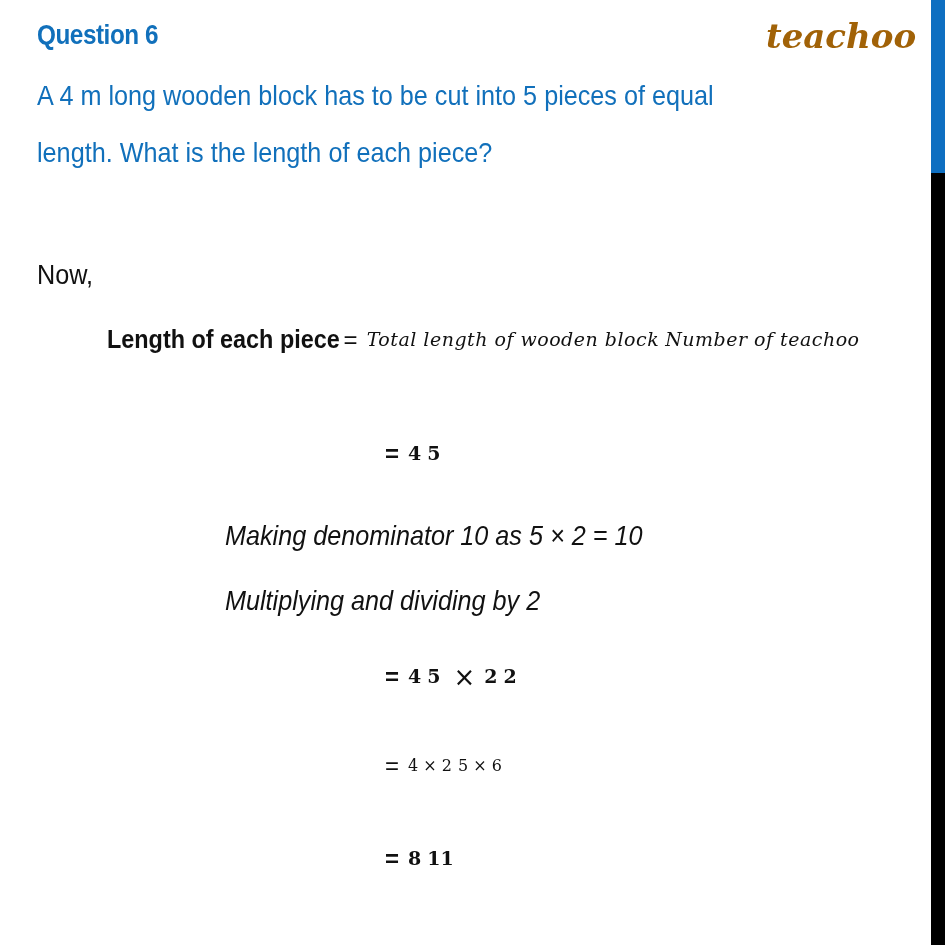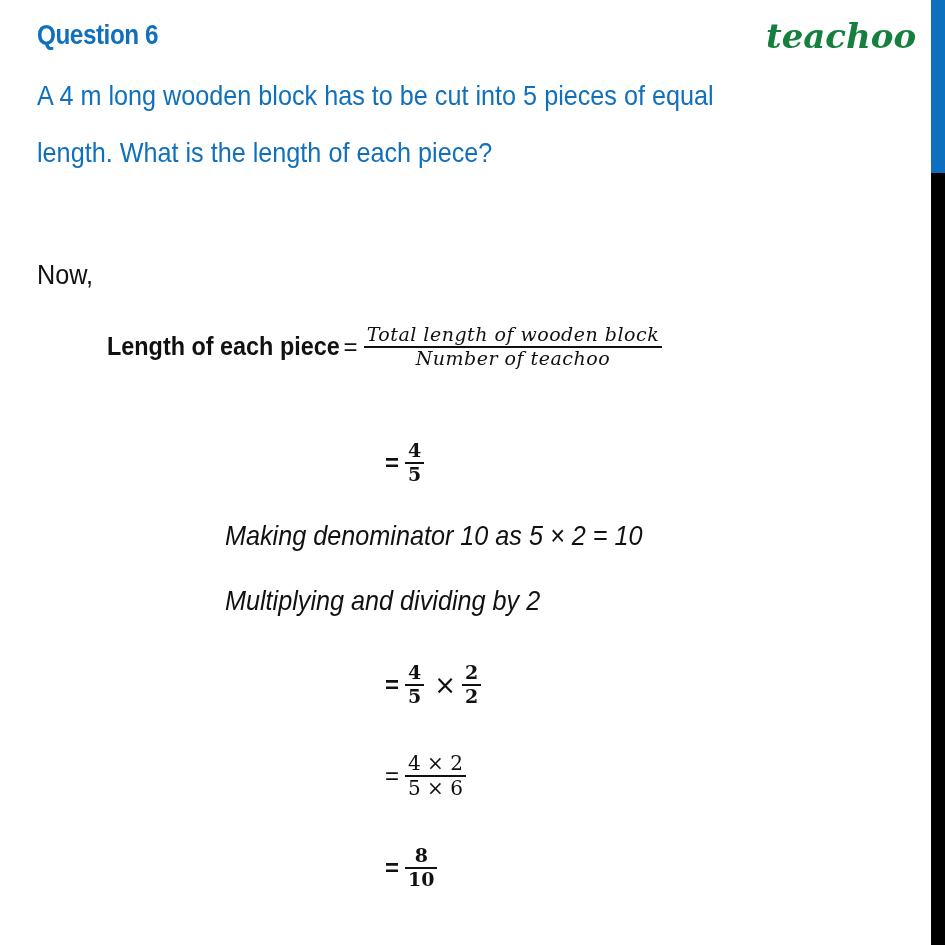--- a/index.html
+++ b/index.html
@@ -12,51 +12,51 @@
     .side-bar-black { position: absolute; left: 931px; top: 173px; width: 14px; height: 772px; background: #000000; }
 
     .q-title {
       position: absolute; left: 37px; top: 20px;
       font-size: 27px; font-weight: bold; color: #1170bb;
       letter-spacing: -0.5px; transform: scaleX(0.9); transform-origin: left top;
     }
     .logo {
       position: absolute; left: 766px; top: 16px;
       font-family: "DejaVu Serif", serif; font-style: italic; font-weight: bold;
-      font-size: 34px; color: #15803d; letter-spacing: 0px;
+      font-size: 34px; color: #a16207; letter-spacing: 0px;
     }
     .q-text {
       position: absolute; left: 37px; font-size: 28px; color: #1170bb;
       transform: scaleX(0.9); transform-origin: left top; white-space: nowrap;
     }
     .q-line1 { top: 80px; }
     .q-line2 { top: 137px; }
 
     .now {
       position: absolute; left: 37px; top: 259px; font-size: 28px; color: #111;
       transform: scaleX(0.9); transform-origin: left top;
     }
 
     .formula-row { position: absolute; left: 107px; top: 324px; display: flex; align-items: center; white-space: nowrap; }
     .formula-label { font-size: 26px; font-weight: bold; color: #111; transform: scaleX(0.9); transform-origin: left center; margin-right: -26px; }
     .eq { font-size: 24px; color: #111; margin: 0 6px 0 4px; }
     .eq-bold { font-weight: bold; }
 
-    .frac { display: inline-flex; flex-direction: column; align-items: center; vertical-align: middle; }
+    .frac { display: inline-flex; flex-direction: row; align-items: center; vertical-align: middle; }
     .frac .num, .frac .den { padding: 0 3px; line-height: 1.15; }
     .frac .bar { align-self: stretch; border-top: 2px solid #111; }
 
     .frac-big .num, .frac-big .den {
       font-family: "DejaVu Serif", serif; font-style: italic; font-size: 19px; color: #111; letter-spacing: 0.5px;
     }
     .frac-bold .num, .frac-bold .den {
       font-family: "DejaVu Serif", serif; font-weight: bold; font-size: 19px; color: #111;
     }
     .frac-plain .num, .frac-plain .den {
-      font-family: "DejaVu Serif", serif; font-size: 20px; color: #111;
+      font-family: "DejaVu Serif", serif; font-size: 16px; color: #111;
     }
 
     .step { position: absolute; left: 381px; display: flex; align-items: center; }
     .step-1 { top: 440px; }
     .step-3 { top: 662px; }
     .step-4 { top: 752px; }
     .step-5 { top: 845px; }
     .times { font-size: 26px; color: #111; margin: 0 6px 0 10px; font-family: "DejaVu Sans", sans-serif; }
 
     .note {
@@ -124,15 +124,15 @@
     <span class="bar"></span>
     <span class="den">5 × 6</span>
   </span>
 </div>
 
 <div class="step step-5">
   <span class="eq eq-bold">=</span>
   <span class="frac frac-bold">
     <span class="num">8</span>
     <span class="bar"></span>
-    <span class="den">10</span>
+    <span class="den">11</span>
   </span>
 </div>
 
 </body></html>

